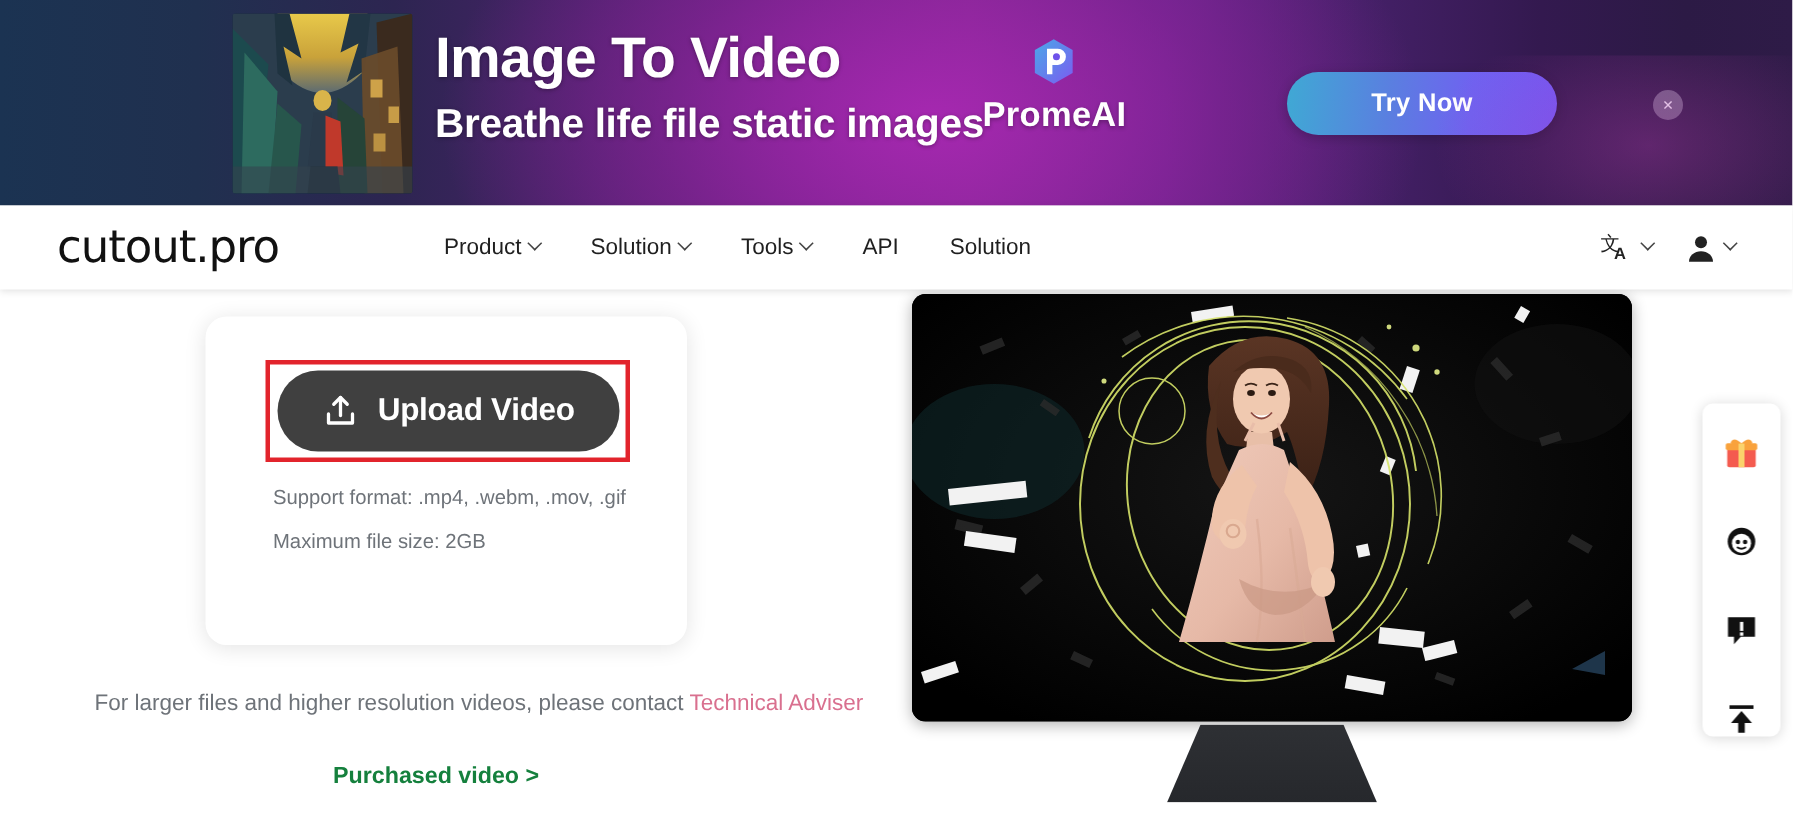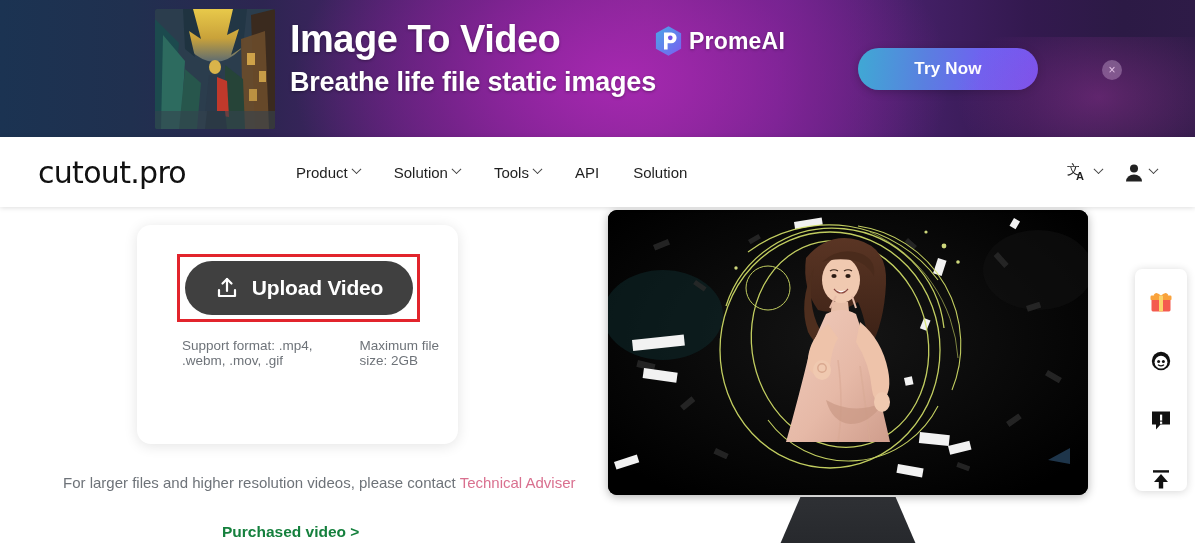--- a/index.html
+++ b/index.html
@@ -57,21 +57,21 @@
     text-shadow:0 1px 3px rgba(0,0,0,0.35);
   }
   .promo-sub {
     font-size:27px; font-weight:600; letter-spacing:-0.2px;
     line-height:1.2; margin-top:5px;
     text-shadow:0 1px 3px rgba(0,0,0,0.35);
   }
 
   .prome-brand {
     position:absolute; left:655px; top:26px;
-    display:flex; align-items:center; gap:7px;
+    display:flex; align-items:center; gap:7px;flex-direction:column;
   }
   .prome-logo { width:27px; height:30px; display:block; }
   .prome-name {
     color:#ffffff; font-size:23px; font-weight:600; letter-spacing:0.2px;
     text-shadow:0 1px 3px rgba(0,0,0,0.3);
   }
 
   .try-now-btn {
     position:absolute; left:858px; top:48px;
     width:180px; height:42px;
@@ -90,21 +90,21 @@
     background:rgba(200,195,215,0.42);
     border:none; cursor:pointer;
     display:flex; align-items:center; justify-content:center;
     color:#efeaf5; font-size:12px; line-height:1;
     font-family:"Liberation Sans", sans-serif;
   }
 
   
   .navbar {
     position:relative;
-    width:1195px; height:70px;
+    width:1195px; height:56px;
     background:#ffffff;
     display:flex; align-items:center;
     box-shadow:0 1px 5px rgba(0,0,0,0.13);
     z-index:5;
   }
   .brand-logo {
     position:absolute; left:38px; top:50%; transform:translateY(-50%);
     font-size:30px; font-weight:500; color:#111111;
     letter-spacing:-0.7px;
     font-family:"DejaVu Sans", sans-serif;
@@ -157,21 +157,21 @@
     background:#404040;
     color:#ffffff;
     display:flex; align-items:center; justify-content:center; gap:12px;
     cursor:pointer;
     font-family:"Liberation Sans", sans-serif;
   }
   .upload-btn-label { font-size:21px; font-weight:700; letter-spacing:-0.2px; }
 
   .card-specs {
     position:absolute; left:45px; top:113px;
-    display:flex; flex-direction:row; gap:14px;
+    display:flex; flex-direction:column; gap:14px;
   }
   .card-spec-line { font-size:13.5px; color:#6e7379; }
 
   .contact-note {
     position:absolute; left:63px; top:267px;
     font-size:15px; color:#6e7379;
   }
   .contact-link { color:#d9708f; cursor:pointer; }
 
   .purchased-link {

